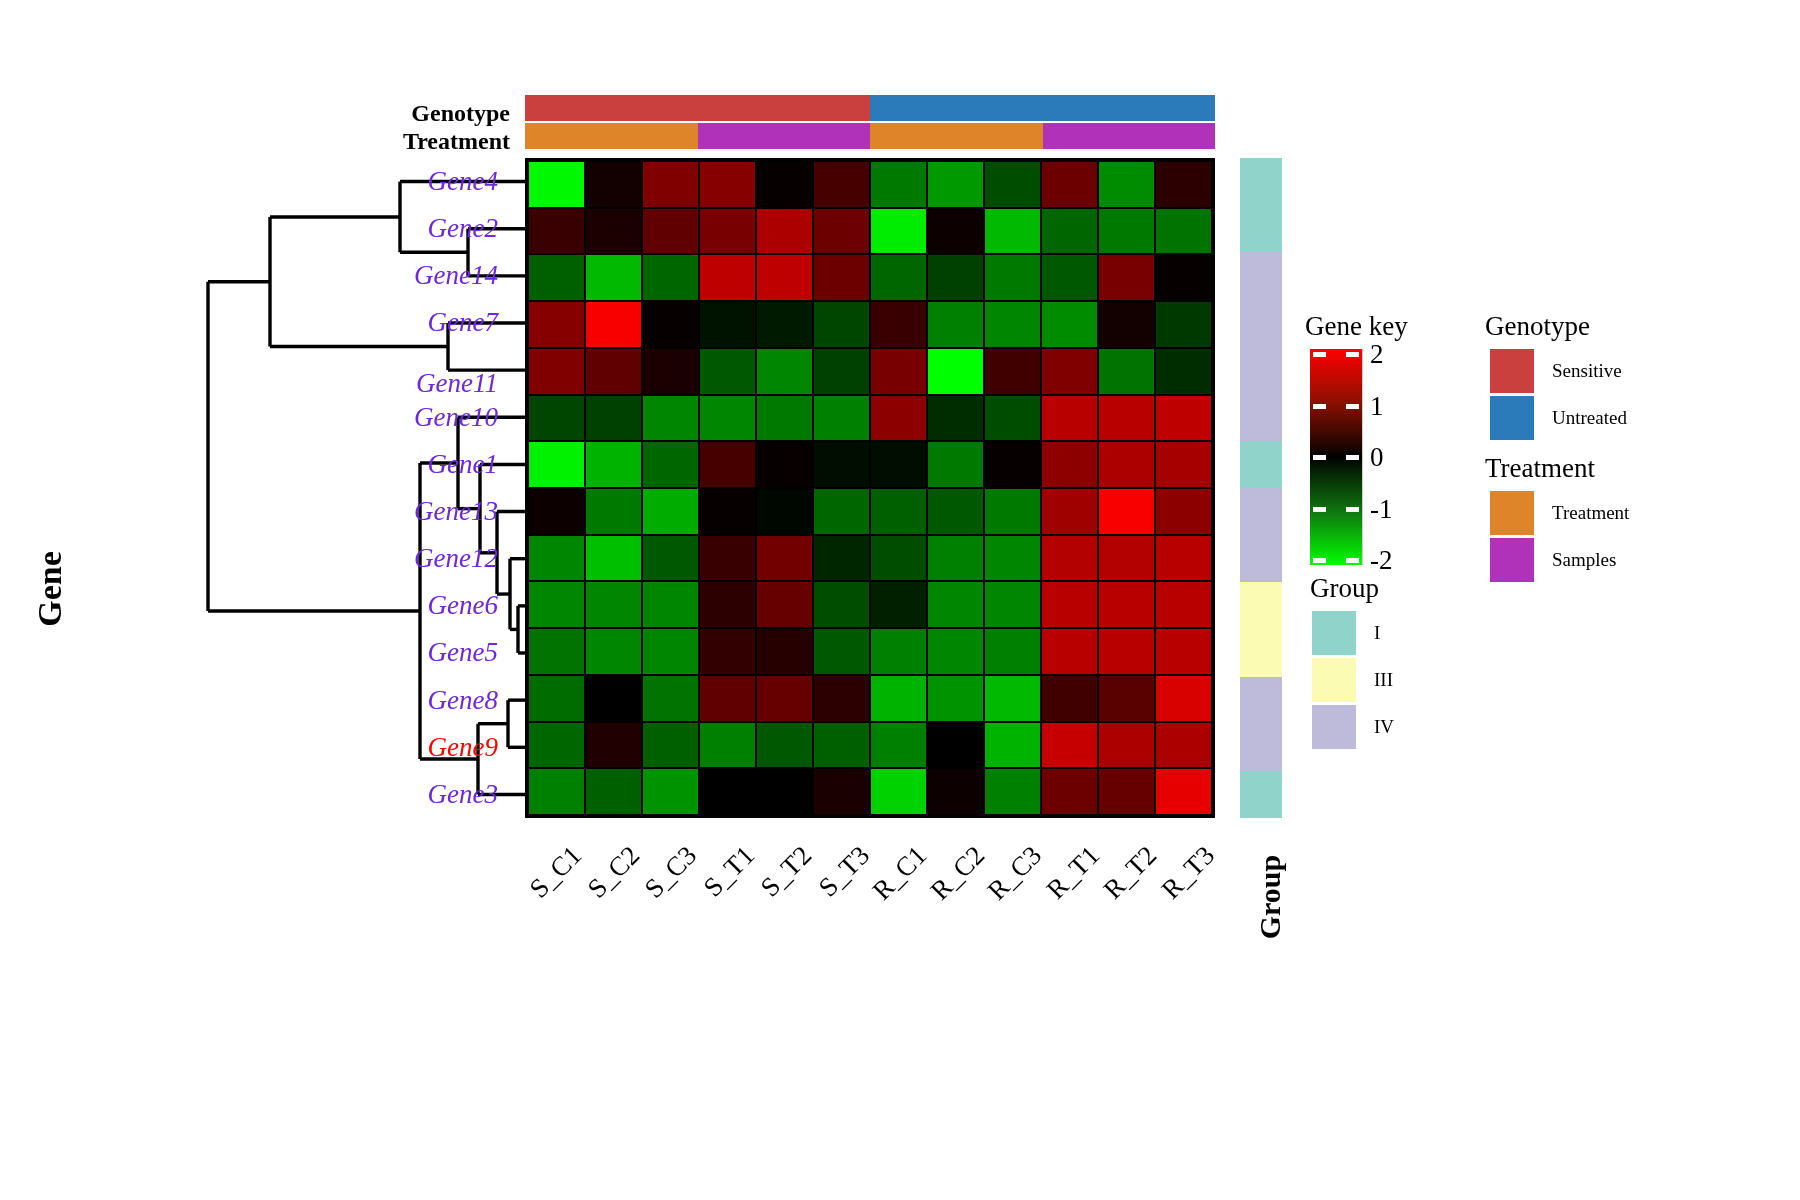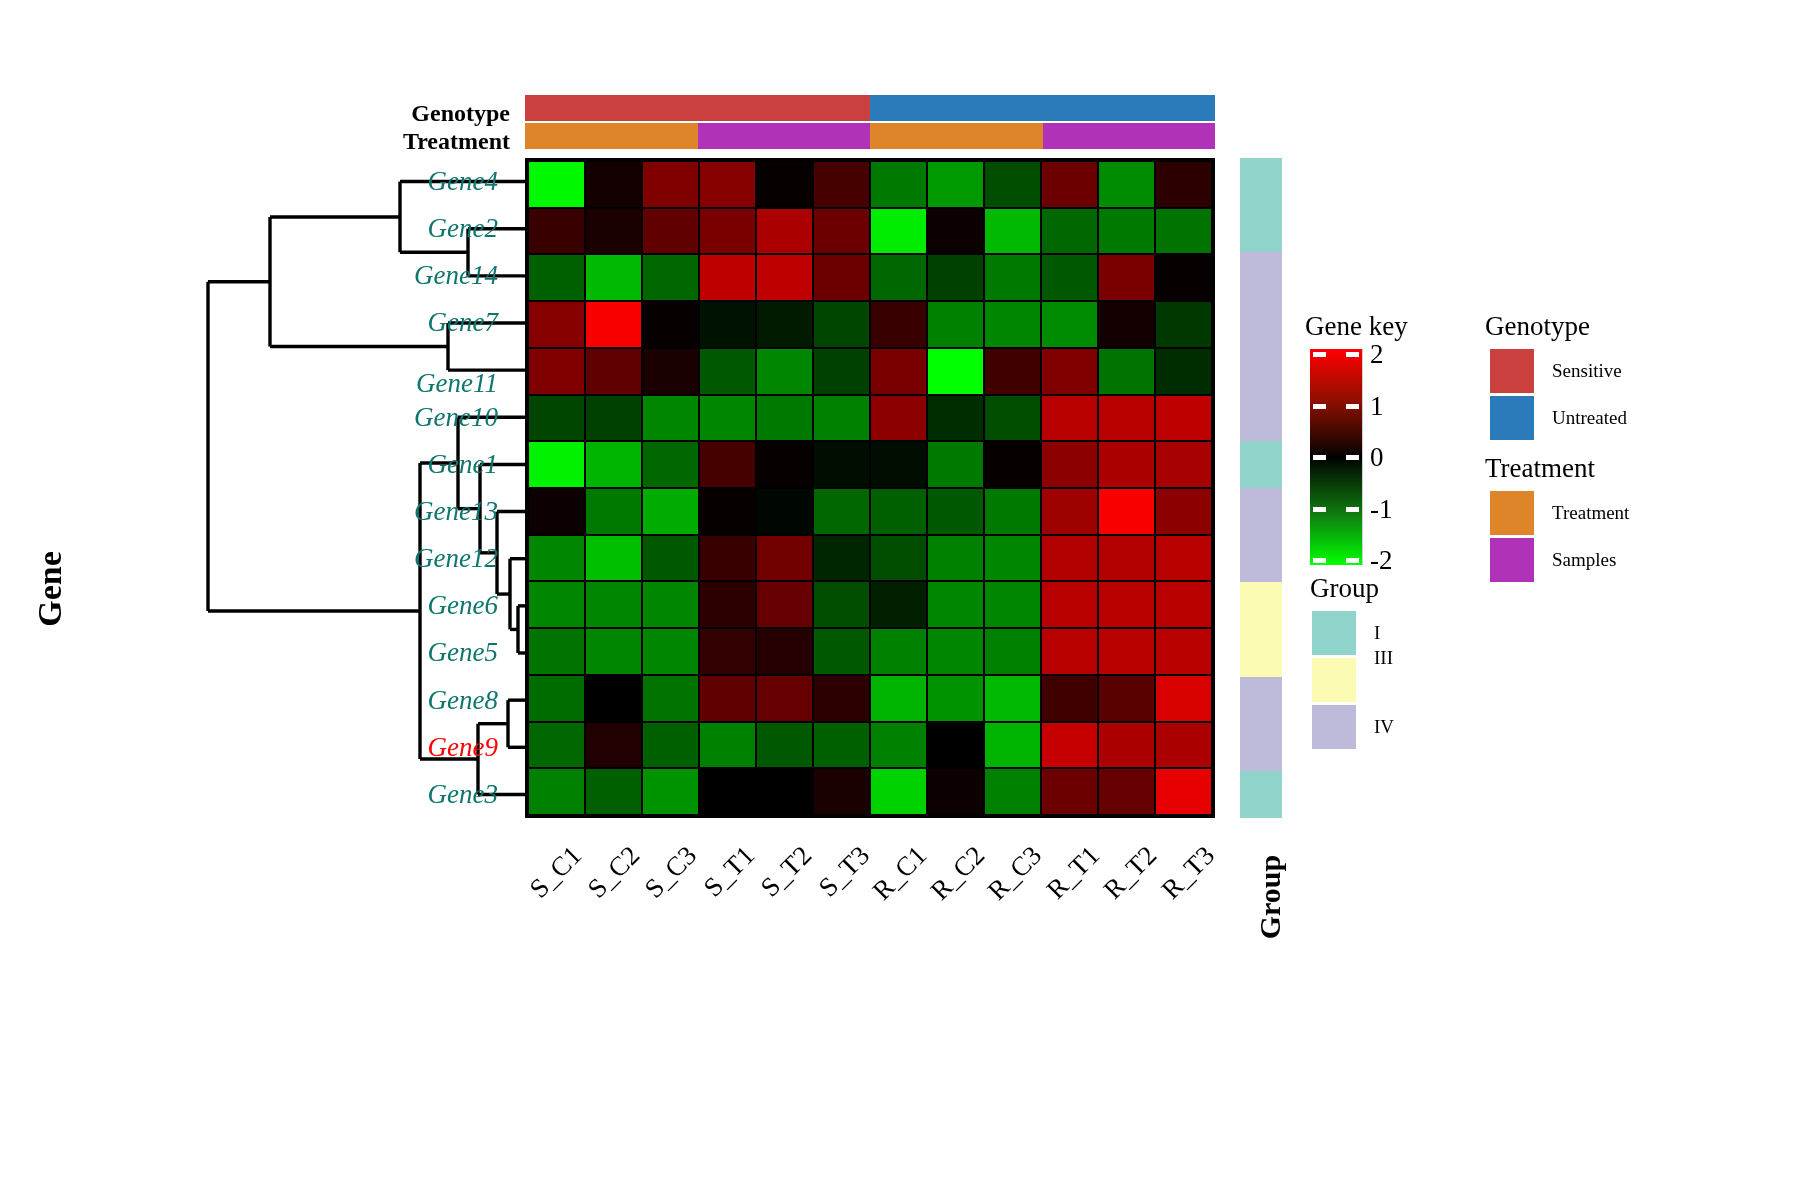--- a/index.html
+++ b/index.html
@@ -44,21 +44,21 @@
     left:525px;top:158px;width:690px;height:660px;
     background:#000;border:3px solid #000;box-sizing:border-box;
     display:grid;grid-template-columns:repeat(12,1fr);grid-template-rows:repeat(14,1fr);
     gap:2px;padding:1px;
   }
   .cell{width:100%;height:100%;}
 
   
   .row-label{
     left:300px;width:212px;text-align:right;height:47.14px;line-height:47.14px;
-    font-family:"Liberation Serif",serif;font-style:italic;font-size:27px;color:#0f766e;
+    font-family:"Liberation Serif",serif;font-style:italic;font-size:27px;color:#6d28d9;
     white-space:nowrap;padding-right:14px;box-sizing:border-box;
   }
 
   
   #dendro{left:90px;top:158px;width:440px;height:660px;}
 
   
   .col-label{
     font-family:"Liberation Serif",serif;font-size:27px;color:#000;white-space:nowrap;
     transform:rotate(-45deg);transform-origin:right top;text-align:right;
@@ -437,19 +437,19 @@
         <div class="swatch-label" style="left: 252px; top: 208px;">Treatment</div>
         <div class="swatch" style="left: 190px; top: 233px; background: rgb(176, 50, 184);"></div>
         <div class="swatch-label" style="left: 252px; top: 255px;">Samples</div>
       </div>
 
     <div class="legend-title" id="group-legend-title">Group</div>
     <div id="group-legend-items">
         <div class="swatch" style="left: 12px; top: 306px; background: rgb(143, 211, 203);"></div>
         <div class="swatch-label" style="left: 74px; top: 328px;">I</div>
         <div class="swatch" style="left: 12px; top: 353px; background: rgb(251, 251, 180);"></div>
-        <div class="swatch-label" style="left: 74px; top: 353px;">III</div>
+        <div class="swatch-label" style="left: 74px; top: 375px;">III</div>
         <div class="swatch" style="left: 12px; top: 400px; background: rgb(189, 186, 218);"></div>
         <div class="swatch-label" style="left: 74px; top: 422px;">IV</div>
       </div>
   </div>
 
 </div>
 
 </body></html>

